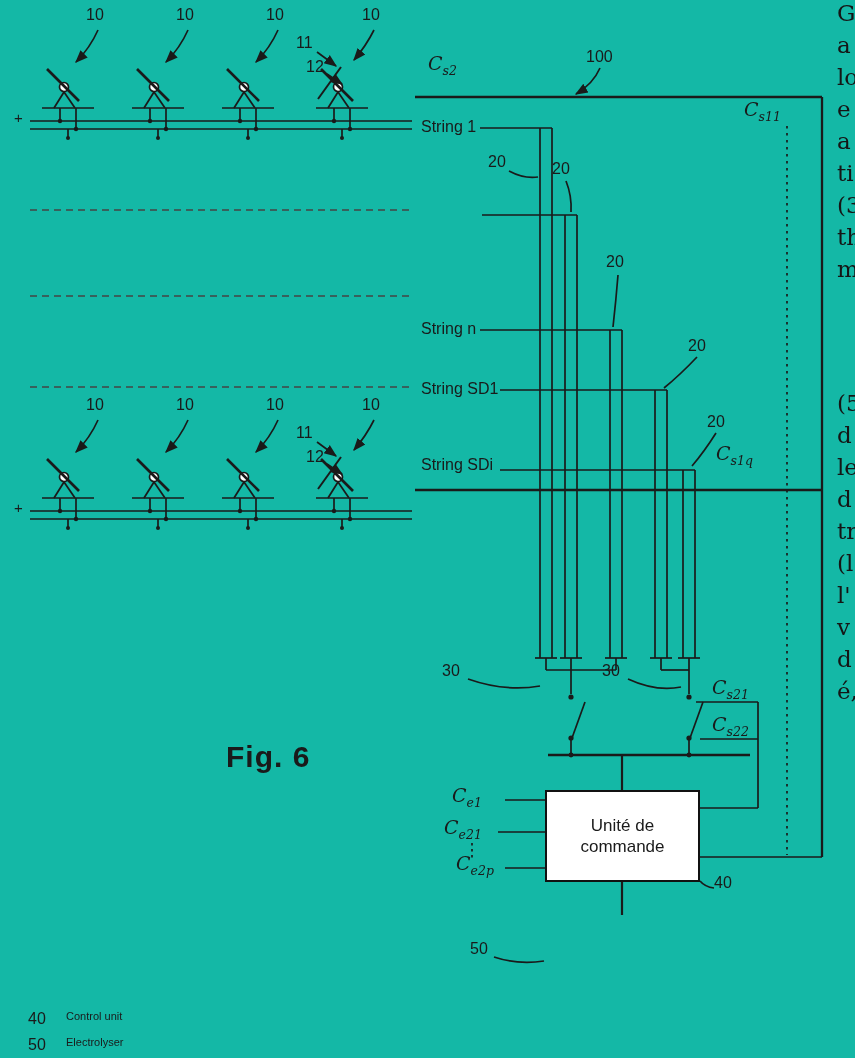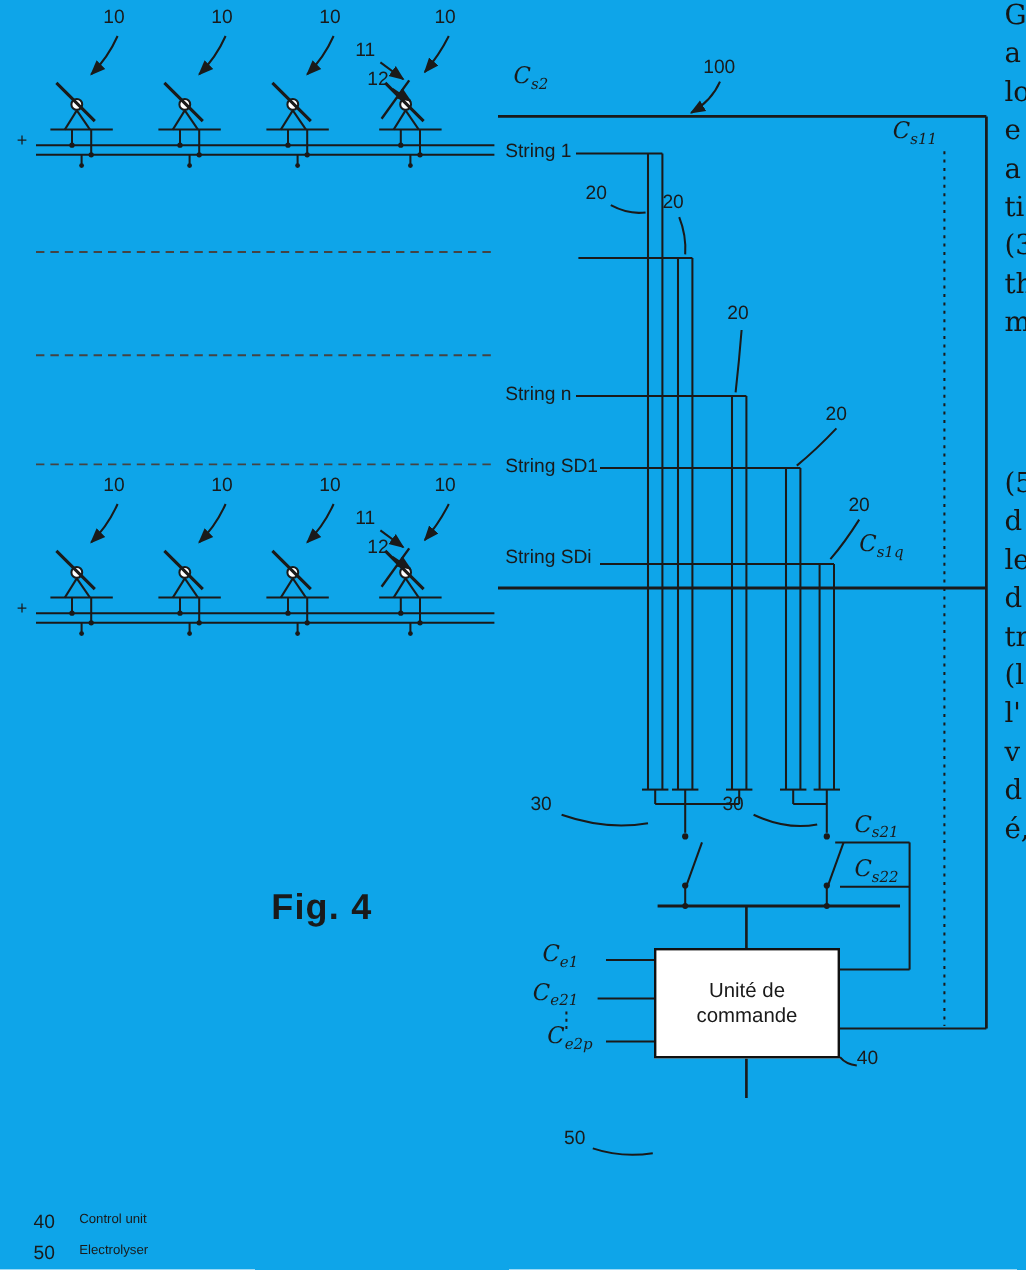--- a/index.html
+++ b/index.html
@@ -1,18 +1,18 @@
 <!DOCTYPE html>
 <html><head>
 <meta charset="utf-8">
 <style>
   * { margin:0; padding:0; box-sizing:border-box; }
   html,body { background:#ffffff; }
   .page {
-    position:relative; width:855px; height:1058px; background:#0ea5e9;
+    position:relative; width:855px; height:1058px; background:#14b8a6;
     overflow:hidden; font-family:"Liberation Sans", sans-serif; color:#1a1a1a;
   }
   svg.wires { position:absolute; left:0; top:0; }
   .lbl { position:absolute; font-size:16px; line-height:1.1; white-space:nowrap; }
   .plus { position:absolute; font-size:15px; line-height:1; }
   .clabel {
     position:absolute; font-family:"DejaVu Serif", serif; font-style:italic;
     font-size:19px; line-height:1; white-space:nowrap;
   }
   .clabel sub { font-size:12.5px; font-style:italic; }
@@ -206,21 +206,21 @@
   <div class="plus" style="left:14px;top:110px">+</div>
 
   <div class="lbl" style="left:86px;top:396px">10</div>
   <div class="lbl" style="left:176px;top:396px">10</div>
   <div class="lbl" style="left:266px;top:396px">10</div>
   <div class="lbl" style="left:362px;top:396px">10</div>
   <div class="lbl" style="left:296px;top:424px">11</div>
   <div class="lbl" style="left:306px;top:448px">12</div>
   <div class="plus" style="left:14px;top:500px">+</div>
 
-  <div class="fig" style="left:226px;top:740px">Fig. 4</div>
+  <div class="fig" style="left:226px;top:740px">Fig. 6</div>
 
   <span class="clabel" style="left:428px;top:54px"><span>C</span><sub>s2</sub></span>
   <div class="lbl" style="left:586px;top:48px">100</div>
   <span class="clabel" style="left:744px;top:100px"><span>C</span><sub>s11</sub></span>
   <span class="clabel" style="left:716px;top:444px"><span>C</span><sub>s1q</sub></span>
 
   <div class="lbl" style="left:421px;top:118px">String 1</div>
   <div class="lbl" style="left:421px;top:320px">String n</div>
   <div class="lbl" style="left:421px;top:380px">String SD1</div>
   <div class="lbl" style="left:421px;top:456px">String SDi</div>

